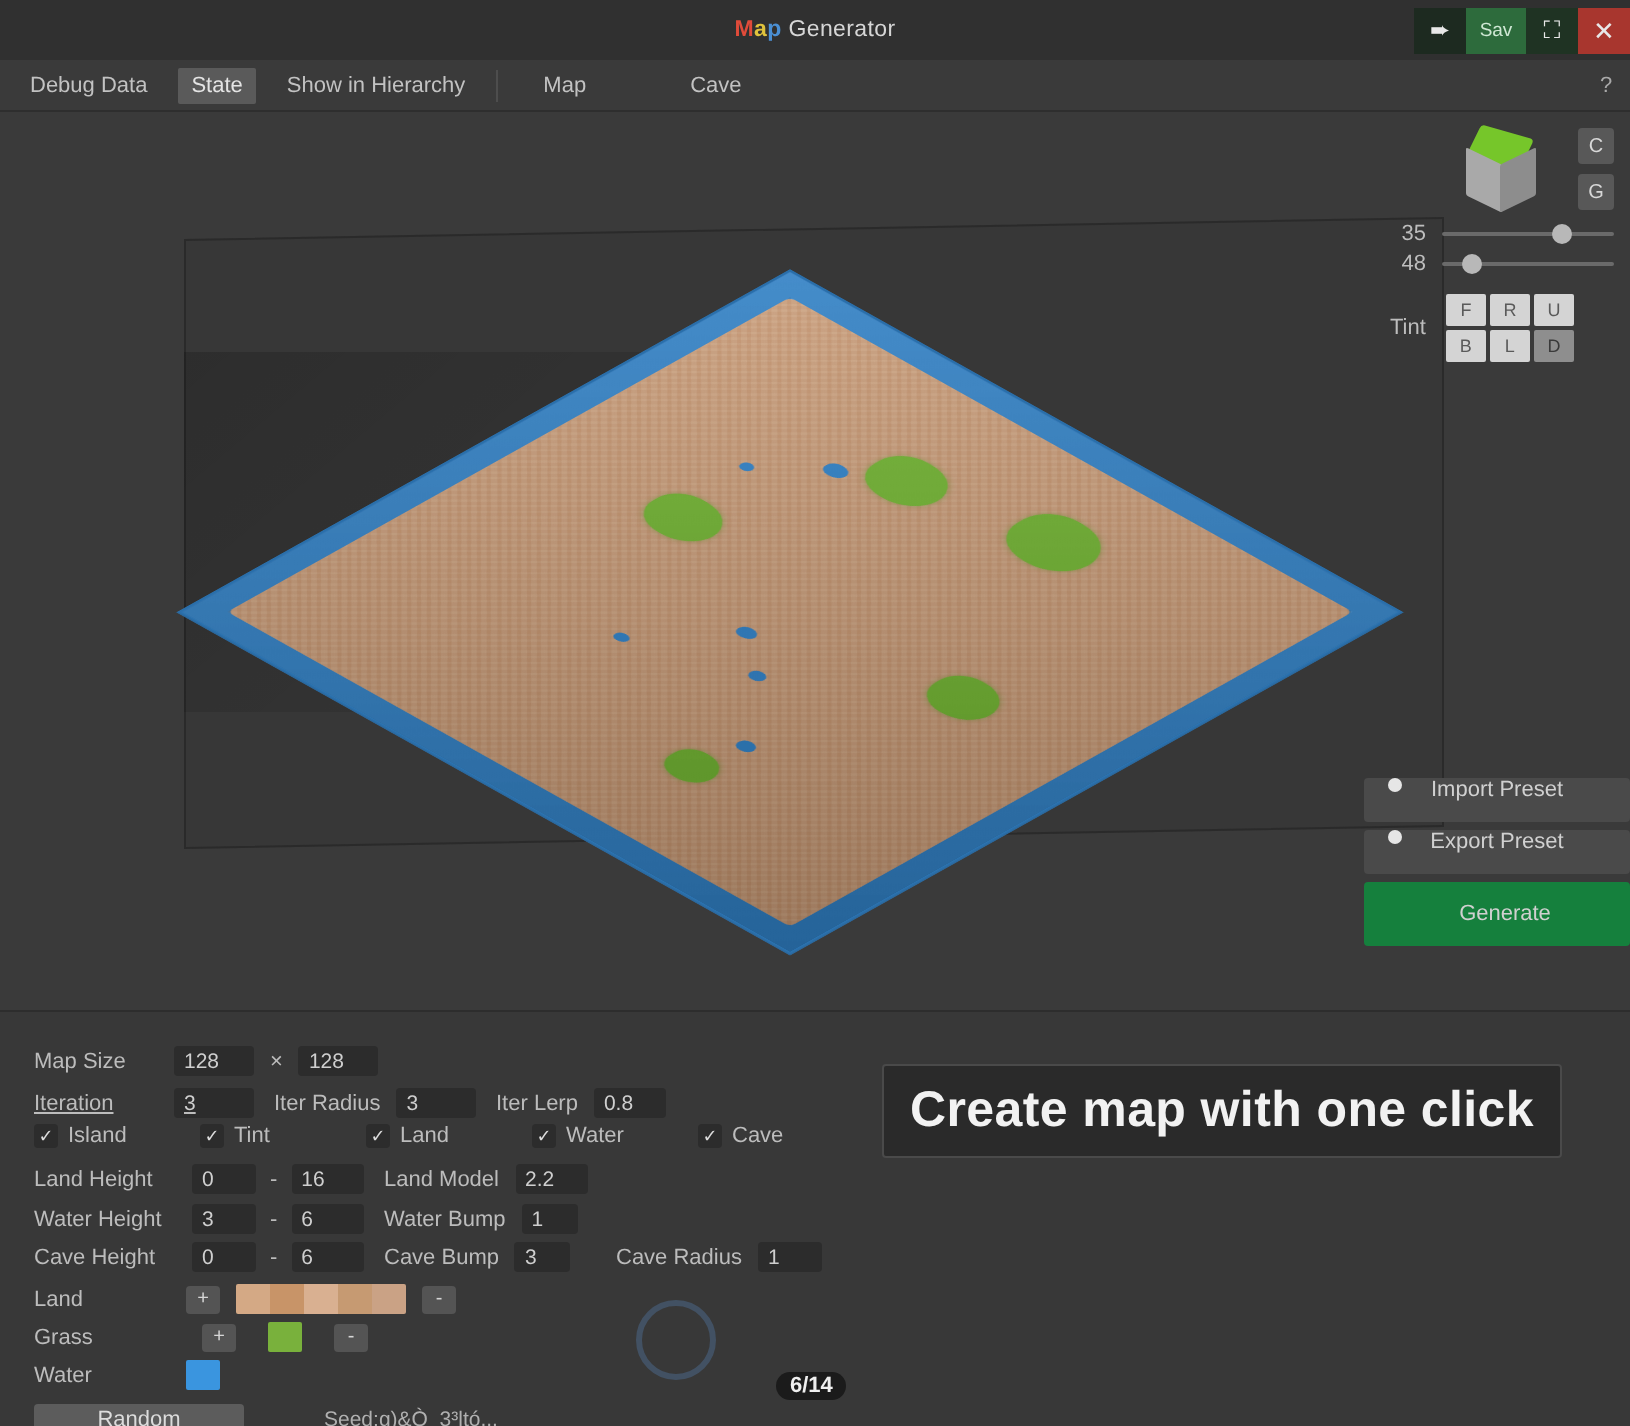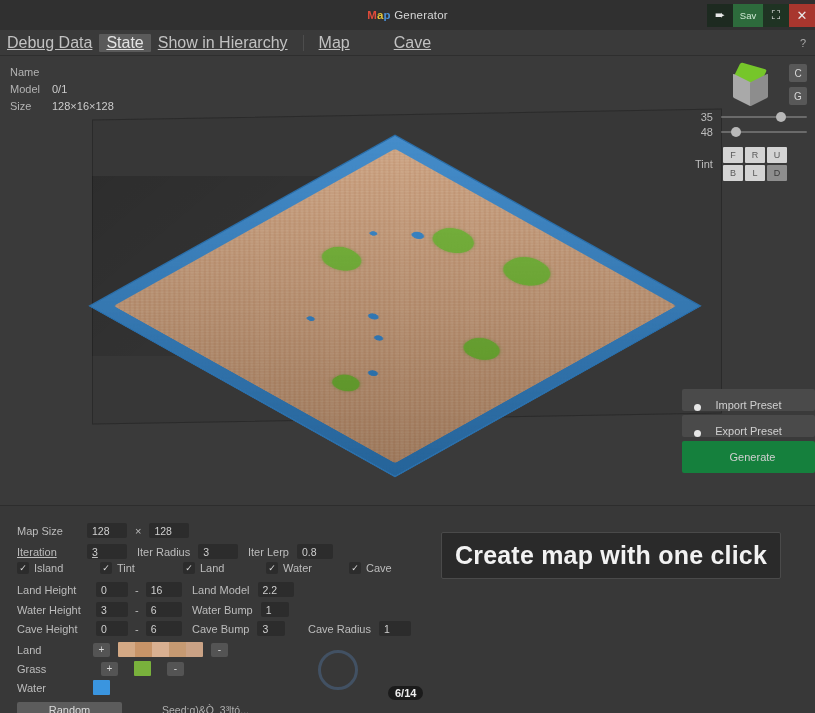--- a/index.html
+++ b/index.html
@@ -48,22 +48,22 @@
   .tabbar {
     position: absolute; top: 30px; left: 0;
     width: 815px; height: 26px;
     background: #3a3a3a;
     border-bottom: 1px solid #2e2e2e;
     display: flex; align-items: center;
   }
   .tab {
     height: 18px; padding: 0 7px;
     display: flex; align-items: center;
-    font-size: 16px; color: #c2c2c2;
-    margin-left: 0; border-radius: 1px; text-decoration: underline;
+    font-size: 11px; color: #c2c2c2;
+    margin-left: 8px; border-radius: 1px;
   }
   .tab.active { background: #5a5a5a; color: #e4e4e4; }
   .tab-gap { width: 30px; }
   .tab-sep { width: 1px; height: 16px; background: #4d4d4d; margin: 0 8px; }
   .help-btn {
     position: absolute; right: 4px; top: 4px;
     width: 16px; height: 18px;
     display: flex; align-items: center; justify-content: center;
     font-size: 11px; color: #a9a9a9;
   }
@@ -205,21 +205,21 @@
   }
   .tint-btn.sel { background:#8e8e8e; color:#3a3a3a; }
 
   
   .actions {
     position:absolute; right:0; top:389px; width:133px;
     display:flex; flex-direction:column; gap:4px;
   }
   .act-btn {
     height:22px; background:#4a4a4a; border-radius:2px;
-    display:flex; align-items:flex-end; position:relative;
+    display:flex; align-items:flex-start; position:relative;
     font-size:11px; color:#d0d0d0; justify-content:center;
   }
   .act-dot {
     position:absolute; left:12px; width:7px; height:7px; border-radius:50%;
   }
   .dot-white { background:#e6e6e6; }
   .dot-purple { background:#c24bd8; }
   .act-plain { height:32px; background:#15803d; border-radius:2px;
     display:flex; align-items:center; justify-content:center;
     font-size:11px; color:#d0d0d0;padding-left:8px; }
@@ -347,34 +347,20 @@
     <div class="tab">Debug Data</div>
     <div class="tab active">State</div>
     <div class="tab">Show in Hierarchy</div>
     <div class="tab-sep"></div>
     <div class="tab">Map</div>
     <div class="tab-gap"></div>
     <div class="tab">Cave</div>
     <div class="help-btn">?</div>
   </div>
 
-  <div class="info-panel">
-    <div class="info-row">
-      <span class="info-key">Name</span>
-      <span class="info-val"></span>
-    </div>
-    <div class="info-row">
-      <span class="info-key">Model</span>
-      <span class="info-val">0/1</span>
-    </div>
-    <div class="info-row">
-      <span class="info-key">Size</span>
-      <span class="info-val">128×16×128</span>
-    </div>
-  </div>
 
   <div class="right-panel">
     <div class="cube-row">
       <div class="cube">
         <div class="cube-top"></div>
         <div class="cube-l"></div>
         <div class="cube-r"></div>
       </div>
       <div class="cg-col">
         <div class="sq-btn">C</div>

